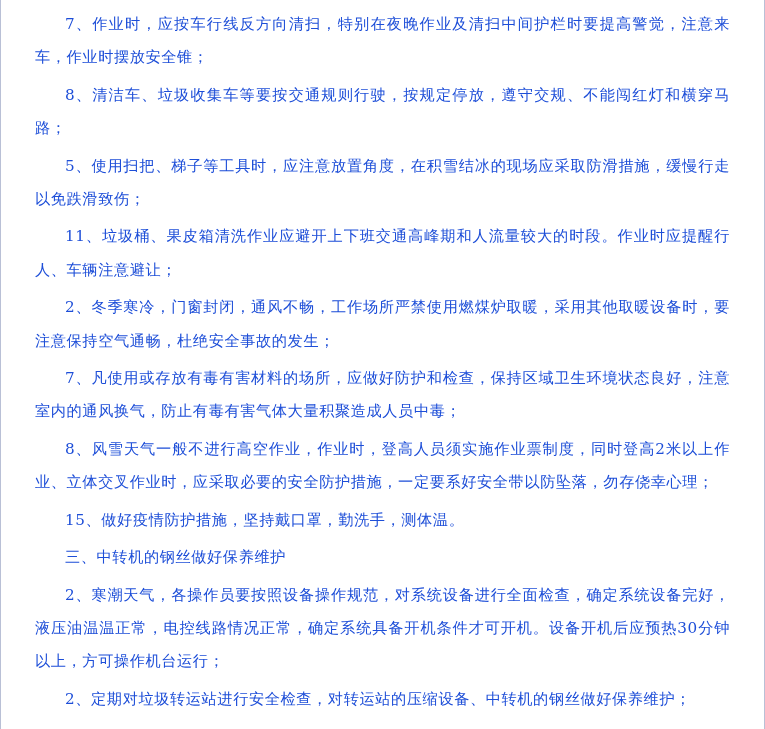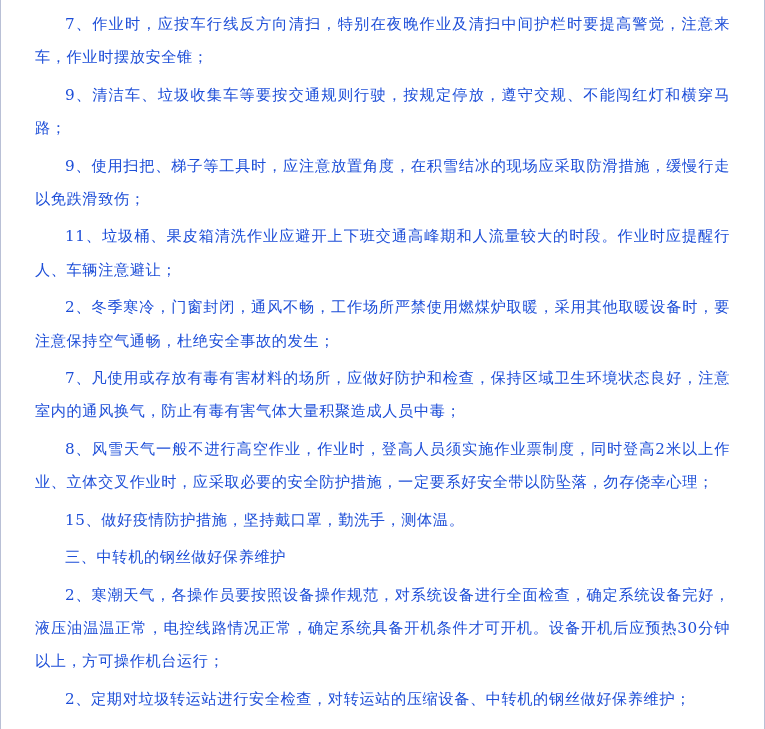--- a/index.html
+++ b/index.html
@@ -41,22 +41,22 @@
   p.indent {
     text-indent: 30px;
   }
 </style>
 </head>
 <body>
 
 <div id="page">
   <div class="doc-body">
     <p class="para indent">7、作业时，应按车行线反方向清扫，特别在夜晚作业及清扫中间护栏时要提高警觉，注意来车，作业时摆放安全锥；</p>
-    <p class="para indent">9、清洁车、垃圾收集车等要按交通规则行驶，按规定停放，遵守交规、不能闯红灯和横穿马路；</p>
-    <p class="para indent">9、使用扫把、梯子等工具时，应注意放置角度，在积雪结冰的现场应采取防滑措施，缓慢行走以免跌滑致伤；</p>
+    <p class="para indent">8、清洁车、垃圾收集车等要按交通规则行驶，按规定停放，遵守交规、不能闯红灯和横穿马路；</p>
+    <p class="para indent">5、使用扫把、梯子等工具时，应注意放置角度，在积雪结冰的现场应采取防滑措施，缓慢行走以免跌滑致伤；</p>
     <p class="para indent">11、垃圾桶、果皮箱清洗作业应避开上下班交通高峰期和人流量较大的时段。作业时应提醒行人、车辆注意避让；</p>
     <p class="para indent">2、冬季寒冷，门窗封闭，通风不畅，工作场所严禁使用燃煤炉取暖，采用其他取暖设备时，要注意保持空气通畅，杜绝安全事故的发生；</p>
     <p class="para indent">7、凡使用或存放有毒有害材料的场所，应做好防护和检查，保持区域卫生环境状态良好，注意室内的通风换气，防止有毒有害气体大量积聚造成人员中毒；</p>
     <p class="para indent">8、风雪天气一般不进行高空作业，作业时，登高人员须实施作业票制度，同时登高2米以上作业、立体交叉作业时，应采取必要的安全防护措施，一定要系好安全带以防坠落，勿存侥幸心理；</p>
     <p class="para indent">15、做好疫情防护措施，坚持戴口罩，勤洗手，测体温。</p>
     <p class="para indent">三、中转机的钢丝做好保养维护</p>
     <p class="para indent">2、寒潮天气，各操作员要按照设备操作规范，对系统设备进行全面检查，确定系统设备完好，液压油温温正常，电控线路情况正常，确定系统具备开机条件才可开机。设备开机后应预热30分钟以上，方可操作机台运行；</p>
     <p class="para indent">2、定期对垃圾转运站进行安全检查，对转运站的压缩设备、中转机的钢丝做好保养维护；</p>
 
   </div>

